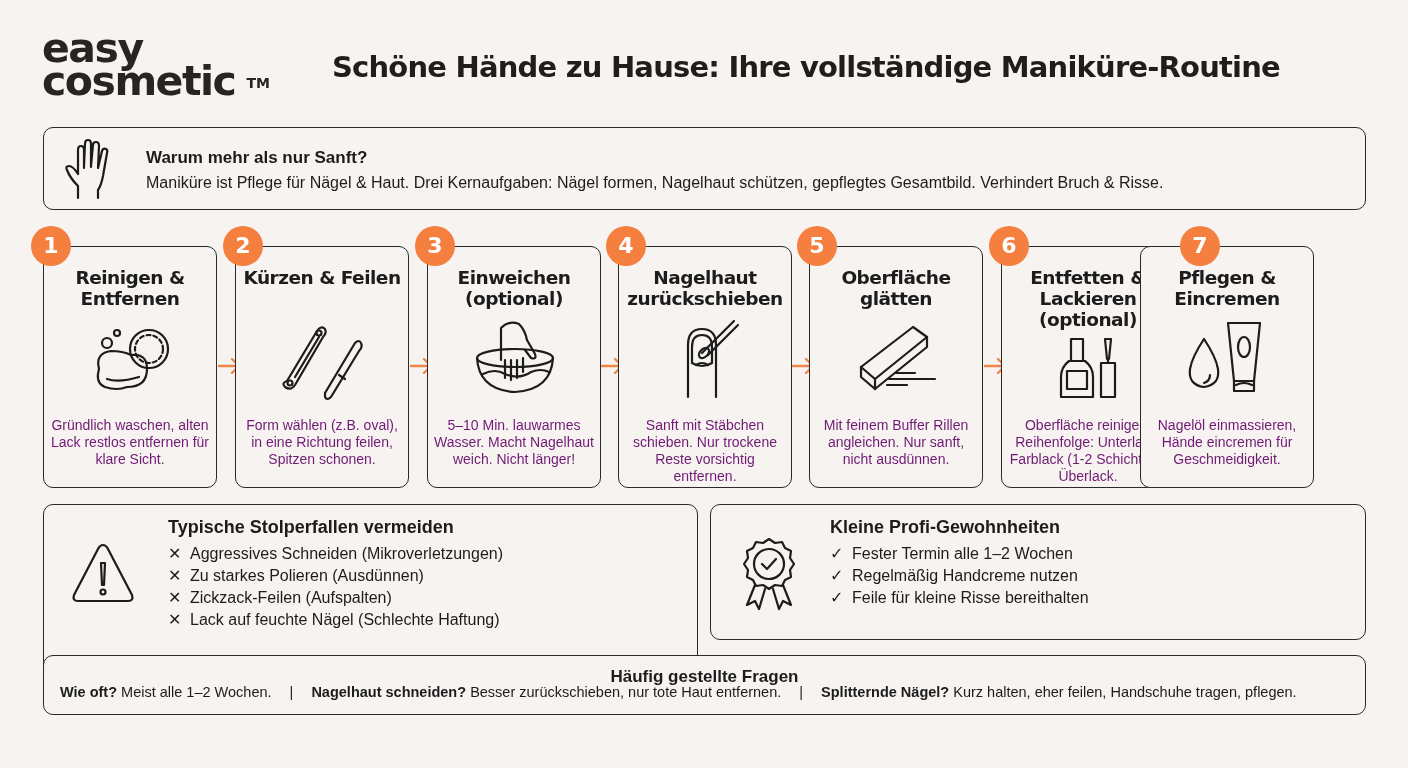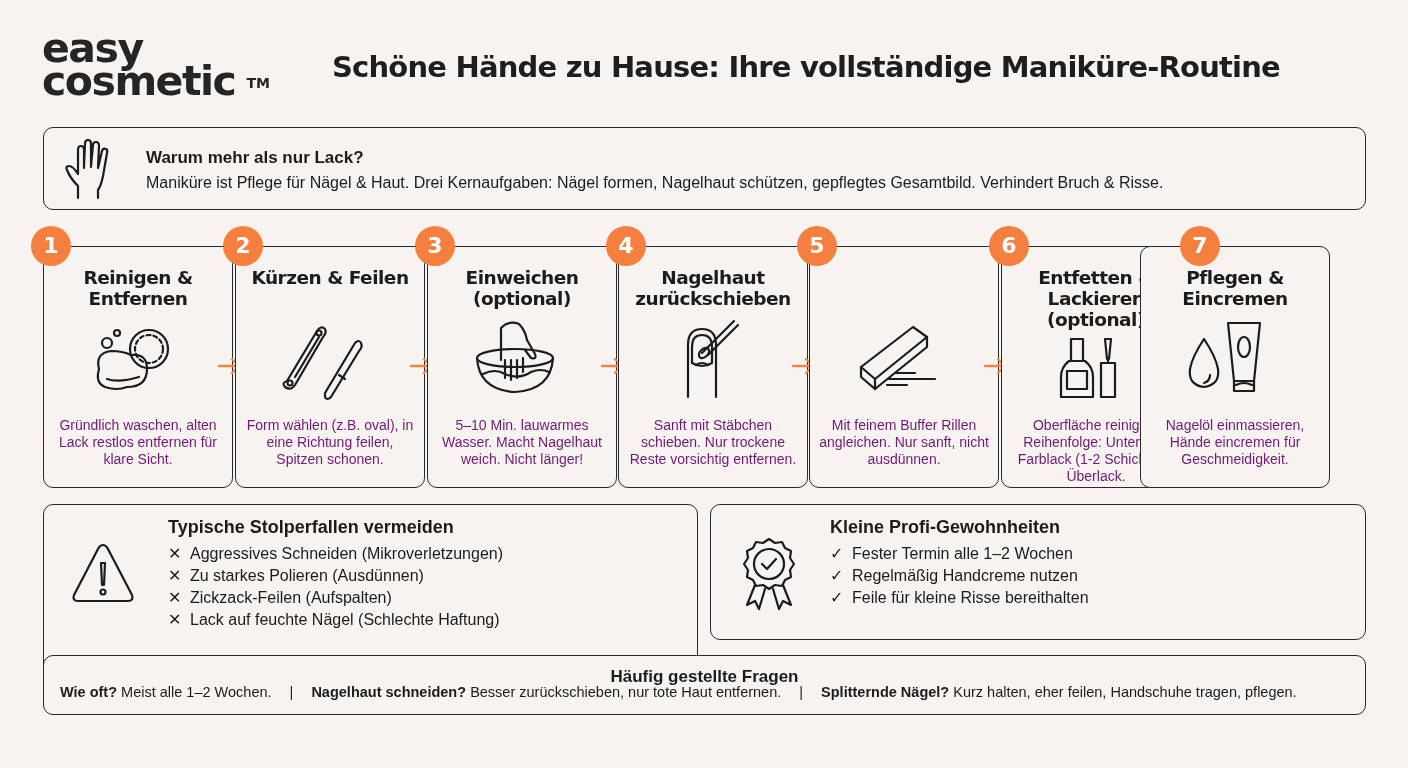--- a/index.html
+++ b/index.html
@@ -26,21 +26,21 @@
   .card {
     position: absolute; border: 1.6px solid #2a2a2a; border-radius: 10px;
     background: #f6f3f0;
   }
   
   .intro { left: 43px; top: 127px; width: 1323px; height: 83px; }
   .intro .hand { position: absolute; left: 20px; top: 12px; width: 56px; height: 60px; }
   .intro h2 { position: absolute; left: 102px; top: 20px; font-size: 17px; font-weight: bold; }
   .intro p { position: absolute; left: 102px; top: 46px; font-size: 16px; white-space: nowrap; }
   
-  .step { top: 246px; width: 190px; height: 242px; }
+  .step { top: 246px; width: 174px; height: 242px; }
   .badge {
     position: absolute; width: 40px; height: 40px; border-radius: 50%;
     background: #f47f3e; color: #fff; font-weight: bold; font-size: 22px;
     text-align: center; line-height: 40px; top: 226px;
     font-family: "DejaVu Sans", sans-serif;
   }
   .step h3 {
     position: absolute; left: 0; right: 0; top: 20px; text-align: center;
     font-size: 18.5px; font-weight: bold; line-height: 21px;
     font-family: "DejaVu Sans", sans-serif; letter-spacing: -0.5px;
@@ -77,21 +77,21 @@
 <div class="logo">
   <div>easy</div>
   <div><span>cosmetic</span><span class="tm">TM</span></div>
 </div>
 <h1 class="page-title">Schöne Hände zu Hause: Ihre vollständige Maniküre-Routine</h1>
 
 <div class="card intro">
   <svg class="hand" viewBox="0 0 56 60">
     <path d="M14 58 L14 46 Q6 38 3 30 Q1 26 5 26 Q9 26 14 34 L14 10 Q14 6 17 6 Q20 6 20 10 L20 28 M20 26 L21 4 Q21 0 24 0 Q27 0 27 4 L27 27 M27 26 L29 5 Q29 2 32 2 Q35 2 35 6 L34 28 M34 28 L38 11 Q39 8 42 9 Q44 10 43 13 L39 36 Q37 46 34 50 L34 58"></path>
   </svg>
-  <h2>Warum mehr als nur Lack?</h2>
+  <h2>Warum mehr als nur Sanft?</h2>
   <p>Maniküre ist Pflege für Nägel &amp; Haut. Drei Kernaufgaben: Nägel formen, Nagelhaut schützen, gepflegtes Gesamtbild. Verhindert Bruch &amp; Risse.</p>
 </div>
 
 <div class="card step" style="left:43px">
   <h3><span>Reinigen &amp; Entfernen</span></h3>
   <svg class="ico" style="top:74px" viewBox="0 0 100 80">
     <circle cx="68" cy="28" r="19"></circle>
     <circle cx="68" cy="28" r="14" stroke-dasharray="4 3"></circle>
     <path d="M18 48 Q14 32 30 30 Q42 30 50 34 Q66 32 66 48 Q66 66 46 66 Q36 70 24 66 Q14 62 18 48 Z"></path>
     <path d="M26 58 Q38 62 58 56"></path>
@@ -152,20 +152,21 @@
   </svg>
   <p style="top:161px">Sanft mit Stäbchen schieben. Nur trockene Reste vorsichtig entfernen.</p>
 </div>
 <div class="badge" style="left:606px">4</div>
 
 <svg class="arrow orange" style="left:791px" viewBox="0 0 26 18">
     <path d="M2 9 L22 9 M15 2 L22 9 L15 16"></path>
   </svg>
 
 <div class="card step" style="left:809px">
+  <h3><span>Oberfläche glätten</span></h3>
   <svg class="ico" style="top:76px" viewBox="0 0 100 80">
     <path d="M14 44 L66 4 L80 14 L28 56 Z"></path>
     <path d="M14 44 L14 54 L28 66 L28 56"></path>
     <path d="M28 66 L80 24 L80 14"></path>
     <path d="M48 50 L68 50 M42 56 L88 56 M40 62 L60 62"></path>
   </svg>
   <p style="top:161px">Mit feinem Buffer Rillen angleichen. Nur sanft, nicht ausdünnen.</p>
 </div>
 <div class="badge" style="left:797px">5</div>
 

